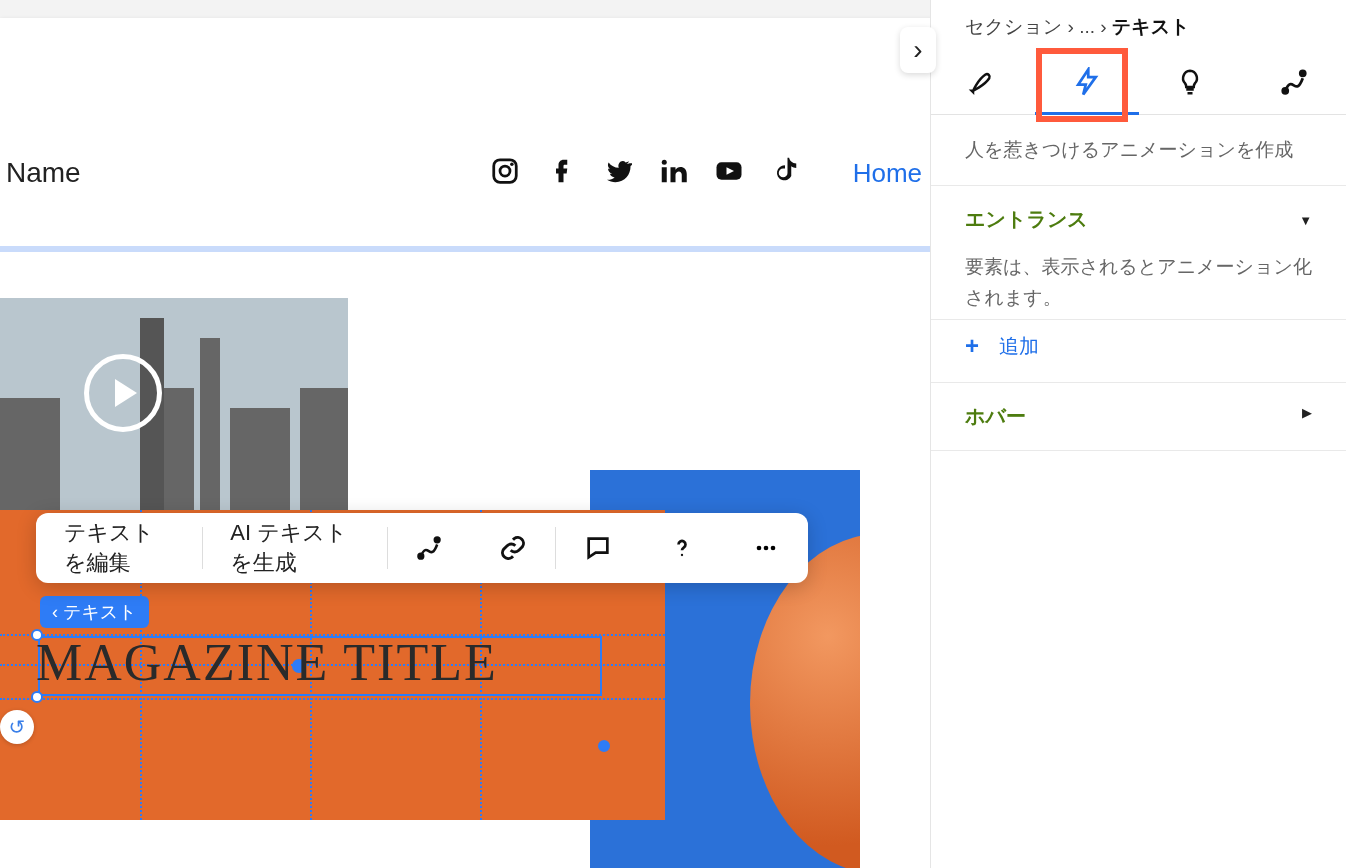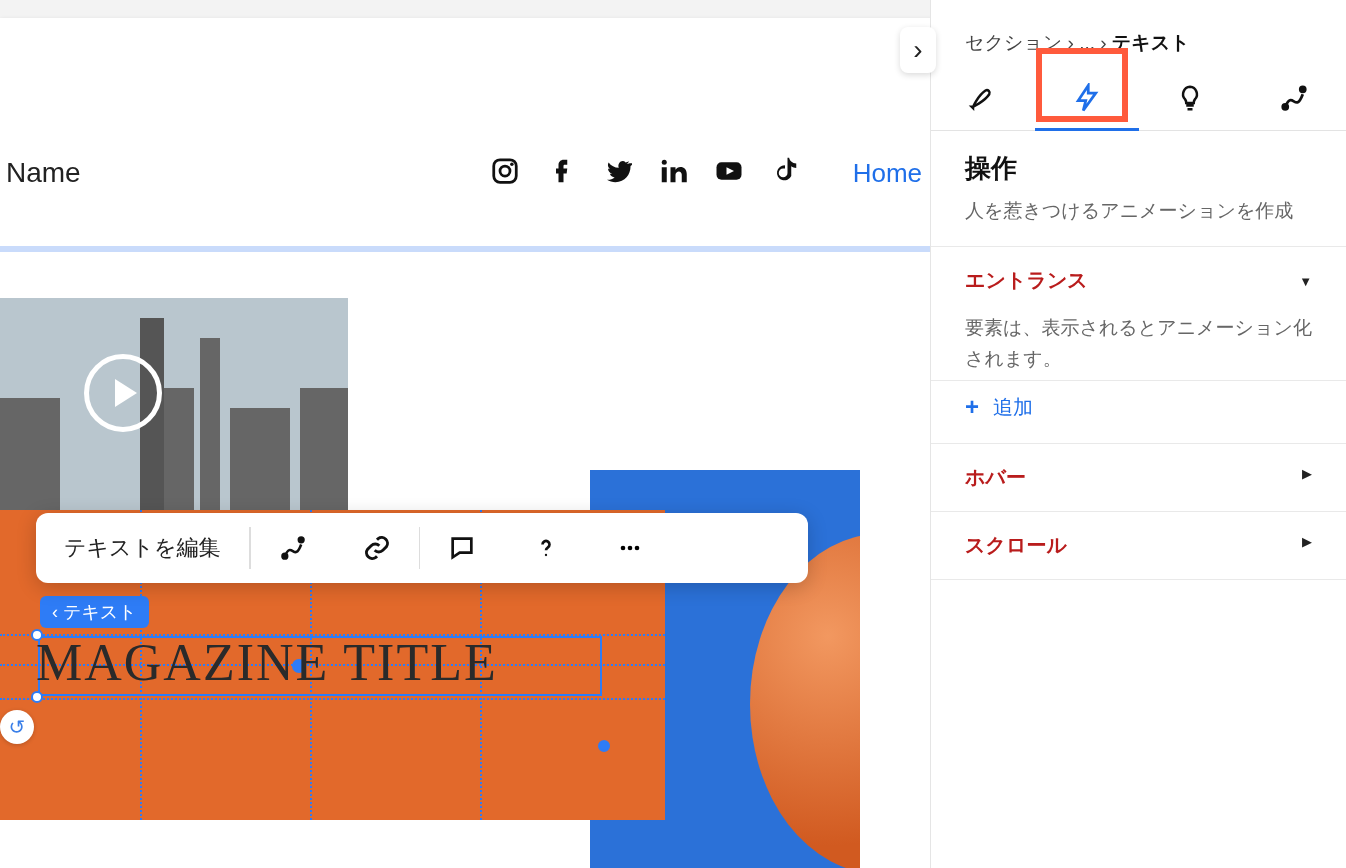--- a/index.html
+++ b/index.html
@@ -57,37 +57,37 @@
   .h-mid { left: 45%; top: 50%; transform: translateY(-50%); background: #2e7cf6; width: 14px; height: 14px; }
   .mag-title { position: absolute; left: 36px; top: 555px; font-family: Georgia, "Times New Roman", serif; font-size: 52px; color: #2a2a2a; letter-spacing: 2px; z-index: 11; }
   .dotline { position: absolute; border-color: #2e7cf6; z-index: 9; }
   .dh { border-top: 2px dotted #2e7cf6; height: 0; }
   .dv { border-left: 2px dotted #2e7cf6; width: 0; }
 
   .text-tag { position: absolute; left: 40px; top: 518px; background: #2e7cf6; color: #fff; font-size: 18px; padding: 4px 12px; border-radius: 6px; z-index: 14; }
 
   
   .rpanel { position: absolute; right: 0; top: 0; bottom: 0; width: 416px; background: #fff; border-left: 1px solid #e5e5e5; display: flex; flex-direction: column; }
-  .bc { padding: 14px 34px 10px; font-size: 19px; color: #444; margin-top: 16px; }
+  .bc { padding: 14px 34px 10px; font-size: 19px; color: #444; }
   .bc .curr { font-weight: 700; color: #111; }
   .tabs { display: flex; border-bottom: 1px solid #e3e3e3; }
   .tab { flex: 1; height: 64px; display: flex; align-items: center; justify-content: center; cursor: pointer; position: relative; }
   .tab svg { width: 30px; height: 30px; }
   .tab.active { color: #1f6fe9; }
   .tab.active::after { content: ""; position: absolute; bottom: -1px; left: 0; right: 0; height: 3px; background: #1f6fe9; }
   .tab-highlight { position: absolute; left: 105px; top: 48px; width: 92px; height: 74px; border: 6px solid #ff5a3c; z-index: 3; pointer-events: none; }
 
   .section { padding: 20px 34px; border-bottom: 1px solid #e9e9e9; }
   .section-title { font-size: 26px; font-weight: 700; color: #111; margin-bottom: 10px; }
   .section-desc { font-size: 19px; color: #666; line-height: 1.6; }
   .row { display: flex; justify-content: space-between; padding: 20px 34px; border-bottom: 1px solid #e9e9e9; cursor: pointer; }
-  .row-title { font-size: 20px; font-weight: 700; color: #b91c1c; }
+  .row-title { font-size: 20px; font-weight: 700; color: #4d7c0f; }
   .caret-r::before { content: "▶"; font-size: 13px; color: #222; }
   .caret-d::before { content: "▼"; font-size: 13px; color: #222; }
-  .add-row { display: flex; align-items: center; gap: 14px; color: #1f6fe9; font-size: 20px; padding: 12px 34px 22px; cursor: pointer; border-bottom: 1px solid #e9e9e9; }
+  .add-row { display: flex; align-items: center; gap: 20px; color: #1f6fe9; font-size: 20px; padding: 12px 34px 22px; cursor: pointer; border-bottom: 1px solid #e9e9e9; }
   .plus::before { content: "+"; font-size: 24px; font-weight: 700; }
 </style>
 </head>
 <body>
 
 <div class="top-strip"></div>
 <div class="toolbar-area"></div>
 <div class="expand-btn">
     <span class="chev-right"></span>
   </div>
@@ -160,20 +160,21 @@
     <div class="sel-handle h-bl"></div>
     <div class="sel-handle h-mid"></div>
     <div class="sel-handle h-extra"></div>
   </div>
 
   <div class="undo-btn">↺</div>
 
   <div class="float-bar">
     <div class="fbtn">テキストを編集</div>
     <div class="vdiv"></div>
+    <div class="fbtn">AI テキストを生成</div>
     <div class="vdiv"></div>
     <div class="fbtn">
         <svg viewBox="0 0 24 24" fill="none" stroke="#111" stroke-width="2.2">
           <circle cx="5" cy="19" r="2" fill="#111"></circle>
           <path d="M5 19c6-14 8 6 14-10"></path>
           <circle cx="19" cy="5" r="2" fill="#111"></circle>
         </svg>
       </div>
     <div class="fbtn">
         <svg viewBox="0 0 24 24" fill="none" stroke="#111" stroke-width="2.5">
@@ -232,37 +233,32 @@
     <div class="tab">
         <svg viewBox="0 0 24 24" fill="none" stroke="#111" stroke-width="2.2">
           <circle cx="5" cy="19" r="2" fill="#111"></circle>
           <path d="M5 19c6-14 8 6 14-10"></path>
           <circle cx="19" cy="5" r="2" fill="#111"></circle>
         </svg>
       </div>
   </div>
 
   <div class="section">
-    <div class="section-title">操作</div>
     <div class="section-desc">人を惹きつけるアニメーションを作成</div>
   </div>
 
   <div class="section" style="padding-bottom:6px;">
     <div style="display:flex; justify-content:space-between; align-items:center; cursor:pointer;">
       <div class="row-title" style="font-size:20px;">エントランス</div>
       <span class="caret-d"></span>
     </div>
     <div class="section-desc" style="margin-top:19px;">要素は、表示されるとアニメーション化されます。</div>
   </div>
   <div class="add-row">
     <span class="plus"></span>
     <span>追加</span>
   </div>
 
   <div class="row">
     <div class="row-title">ホバー</div>
     <span class="caret-r"></span>
   </div>
-  <div class="row">
-    <div class="row-title">スクロール</div>
-    <span class="caret-r"></span>
-  </div>
 </div>
 
 </body></html>

